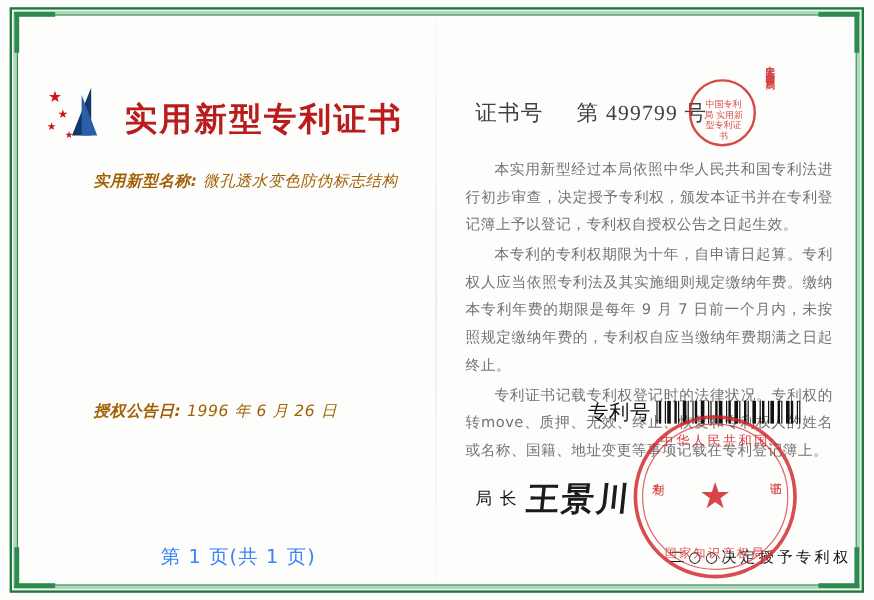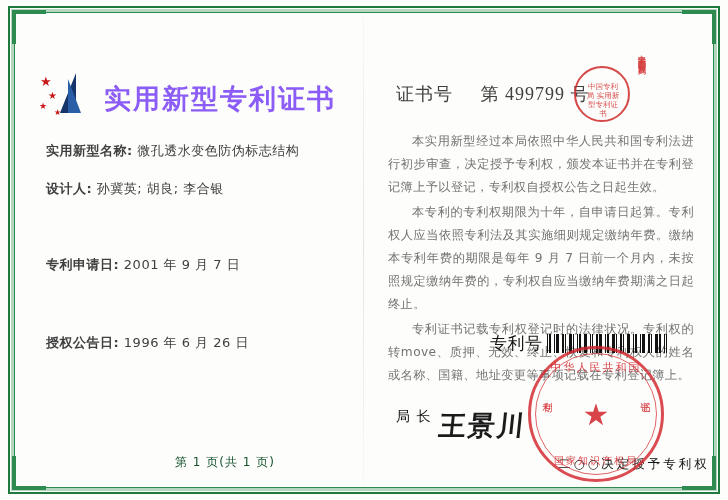--- a/index.html
+++ b/index.html
@@ -100,51 +100,51 @@
   }
   .logo .s1 { left: 2px;  top: 5px;  font-size: 13px; }
   .logo .s2 { left: 10px; top: 19px; font-size: 10px; }
   .logo .s3 { left: 1px;  top: 30px; font-size: 9px; }
   .logo .s4 { left: 16px; top: 36px; font-size: 8px; }
 
   .title-text {
     font-family: "DejaVu Sans", sans-serif;
     font-size: 27px;
     font-weight: bold;
-    color: #8b5cf6;
+    color: #b91c1c;
     letter-spacing: 2px;
     white-space: nowrap;
     margin-top: 13px;
   }
 
   .field {
     position: absolute;
-    left: 24px;
+    left: 56px;
     font-size: 13px;
-    color: #404040;
+    color: #a16207;
     white-space: nowrap;
     letter-spacing: 0.5px;
+    font-style: italic;
   }
   .field .lbl { font-weight: bold; }
   .field .val { font-weight: normal; }
 
   .f1 { top: 122px; }
   .f2 { top: 160px; }
   .f3 { top: 198px; }
   .f4 { top: 236px; }
   .f5 { top: 276px; }
   .f6 { top: 314px; }
 
   .page-no {
     position: absolute;
     left: 112px; top: 434px;
-    font-size: 12px;
-    color: #14532d;
+    font-size: 16px;
+    color: #3b82f6;
     letter-spacing: 1px;
-    margin-left: 41px;
   }
 
   
   .right-page {
     position: absolute;
     left: 372px; top: 20px;
     width: 340px; height: 460px;
   }
   .cert-no {
     position: absolute;
@@ -196,23 +196,23 @@
     background: #111;
     margin-right: 1px;
     vertical-align: top;
   }
   .barcode i.w { width: 2px; }
   .barcode i.x { width: 3px; }
   .barcode i.g { background: transparent; }
 
   .sign-row {
     position: absolute;
-    left: 24px; top: 388px;
+    left: 24px; top: 378px;
     display: flex;
-    align-items: flex-start;
+    align-items: center;
     white-space: nowrap;
   }
   .sign-row .lbl {
     font-size: 14px;
     color: #141414;
     letter-spacing: 1px;
     margin-right: 8px;
   }
   .signature {
     font-family: "DejaVu Serif", serif;
@@ -346,28 +346,20 @@
         <span class="sail"></span>
         <span class="sail2"></span>
       </div>
       <div class="title-text">实用新型专利证书</div>
     </div>
 
     <div class="field f1">
       <span class="lbl">实用新型名称:</span>
       <span class="val">微孔透水变色防伪标志结构</span>
     </div>
-    <div class="field f2">
-      <span class="lbl">设计人:</span>
-      <span class="val">孙冀英; 胡良; 李合银</span>
-    </div>
-    <div class="field f4">
-      <span class="lbl">专利申请日:</span>
-      <span class="val">2001 年 9 月 7 日</span>
-    </div>
     <div class="field f6">
       <span class="lbl">授权公告日:</span>
       <span class="val">1996 年 6 月 26 日</span>
     </div>
 
     <div class="page-no">第 1 页(共 1 页)</div>
   </div>
 
   <div class="right-page">
 

